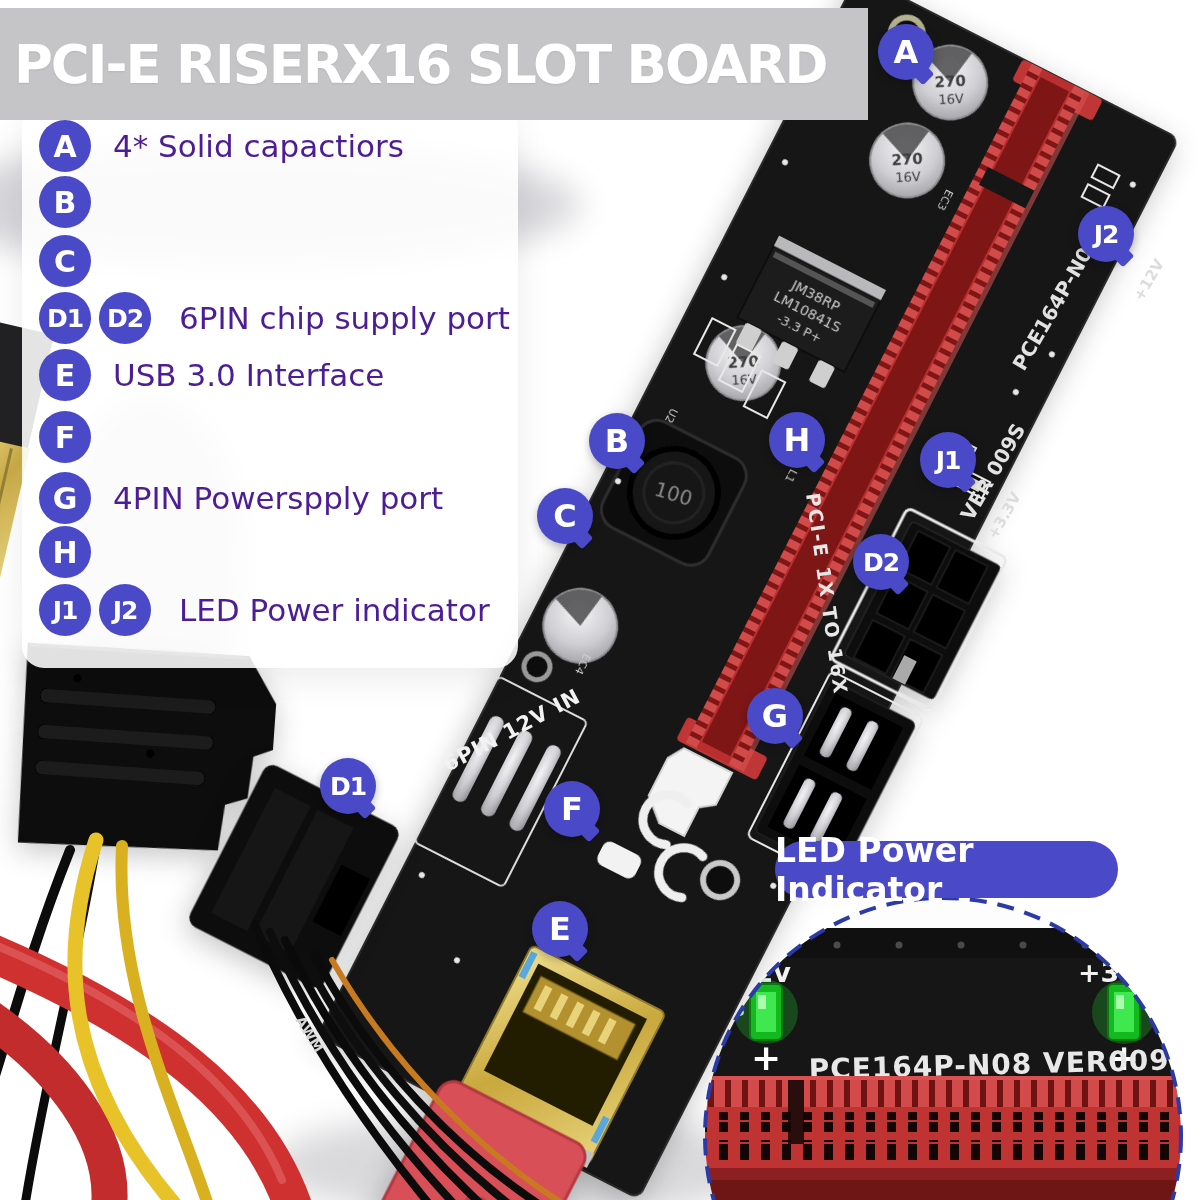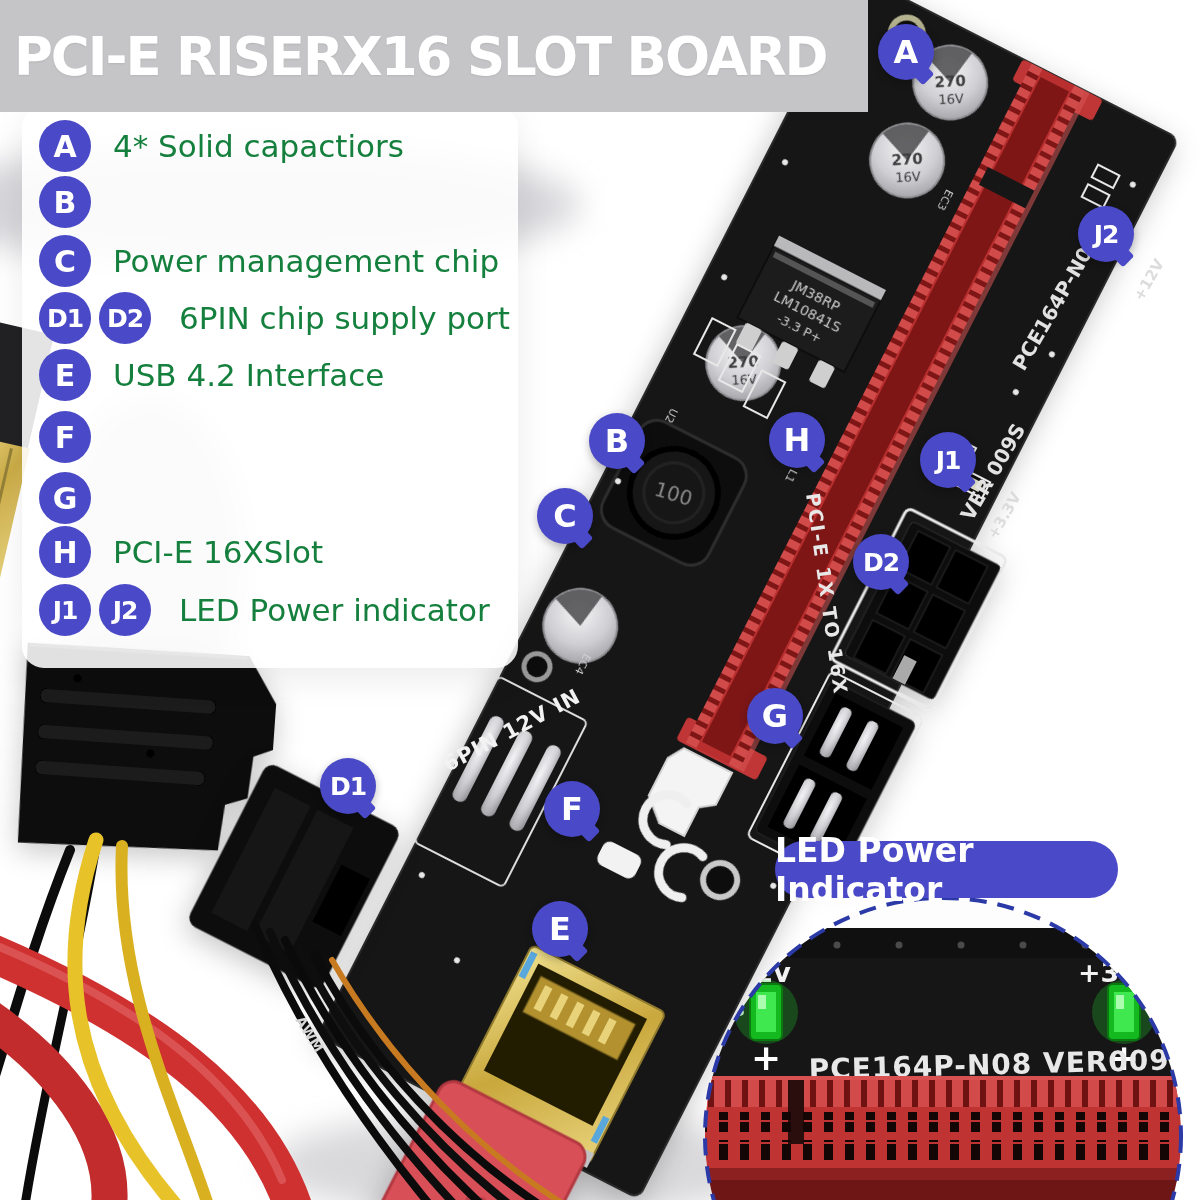--- a/index.html
+++ b/index.html
@@ -4,32 +4,32 @@
 <style>
   :root{
     --badge-blue:#4a49c7; --banner-gray:#c5c4c6; --dash-blue:#2b3aa6;
     --slot-red:#bf3333; --led-green:#2fd93c; --pcb-black:#141414;
   }
   html,body{margin:0;padding:0;background:#fff;}
   .stage{position:relative;width:1200px;height:1200px;overflow:hidden;background:#ffffff;
          font-family:"DejaVu Sans","Liberation Sans",sans-serif;}
   .scene{position:absolute;left:0;top:0;z-index:1;}
   
-  .banner{position:absolute;left:0;top:0;width:868px;height:112px;background:var(--banner-gray);
+  .banner{position:absolute;left:0;top:8px;width:868px;height:112px;background:var(--banner-gray);
           z-index:3;display:flex;align-items:center;}
   .banner .title{color:#fff;font-size:53px;font-weight:800;letter-spacing:-2px;white-space:nowrap;
                  padding-left:14px;text-shadow:0 1px 2px rgba(0,0,0,.08);}
   
   .legend-card{position:absolute;left:22px;top:106px;width:496px;height:562px;z-index:2;
                background:rgba(255,255,255,.88);border-radius:22px;box-shadow:0 10px 34px rgba(0,0,0,.08);}
   .lrow{position:absolute;left:17px;display:flex;align-items:center;gap:10px;}
   .lbadge{width:52px;height:52px;border-radius:50%;background:var(--badge-blue);color:#fff;
           display:flex;align-items:center;justify-content:center;font-weight:bold;font-size:30px;flex:0 0 auto;}
   .lbadge.b2{font-size:25px;letter-spacing:-1px;}
-  .ltext{font-size:31px;color:#15803d;font-weight:500;white-space:nowrap;padding-left:12px;}
+  .ltext{font-size:31px;color:#4c1d95;font-weight:500;white-space:nowrap;padding-left:12px;}
   .lrow.dbl .ltext{padding-left:18px;}
   
   .callout{position:absolute;width:56px;height:56px;border-radius:50%;background:var(--badge-blue);
            color:#fff;display:flex;align-items:center;justify-content:center;font-weight:bold;
            font-size:32px;z-index:5;box-shadow:0 3px 8px rgba(0,0,0,.25);}
   .callout.c2{font-size:25px;letter-spacing:-1px;}
   .callout::after{content:"";position:absolute;width:16px;height:16px;background:var(--badge-blue);
                   bottom:-2px;right:3px;transform:rotate(45deg);border-radius:3px;z-index:-1;}
   
   .pill{position:absolute;left:775px;top:841px;width:343px;height:57px;border-radius:29px;
@@ -353,40 +353,39 @@
   <div class="legend-card">
     <div class="lrow" style="top:14px">
       <span class="lbadge">A</span>
       <span class="ltext">4* Solid capactiors</span>
     </div>
     <div class="lrow" style="top:70px">
       <span class="lbadge">B</span>
     </div>
     <div class="lrow" style="top:129px">
       <span class="lbadge">C</span>
-      <span class="ltext">Power management chip</span>
     </div>
     <div class="lrow dbl" style="top:186px">
       <span class="lbadge b2">D1</span>
       <span class="lbadge b2" style="margin-left:-2px">D2</span>
       <span class="ltext">6PIN chip supply port</span>
     </div>
     <div class="lrow" style="top:243px">
       <span class="lbadge">E</span>
-      <span class="ltext">USB 4.2 Interface</span>
+      <span class="ltext">USB 3.0 Interface</span>
     </div>
     <div class="lrow" style="top:305px">
       <span class="lbadge">F</span>
     </div>
     <div class="lrow" style="top:366px">
       <span class="lbadge">G</span>
+      <span class="ltext">4PIN Powerspply port</span>
     </div>
     <div class="lrow" style="top:420px">
       <span class="lbadge">H</span>
-      <span class="ltext">PCI-E 16XSlot</span>
     </div>
     <div class="lrow dbl" style="top:478px">
       <span class="lbadge b2">J1</span>
       <span class="lbadge b2" style="margin-left:-2px">J2</span>
       <span class="ltext">LED Power indicator</span>
     </div>
   </div>
 
   <div class="banner">
     <span class="title">PCI-E RISERX16 SLOT BOARD</span>

